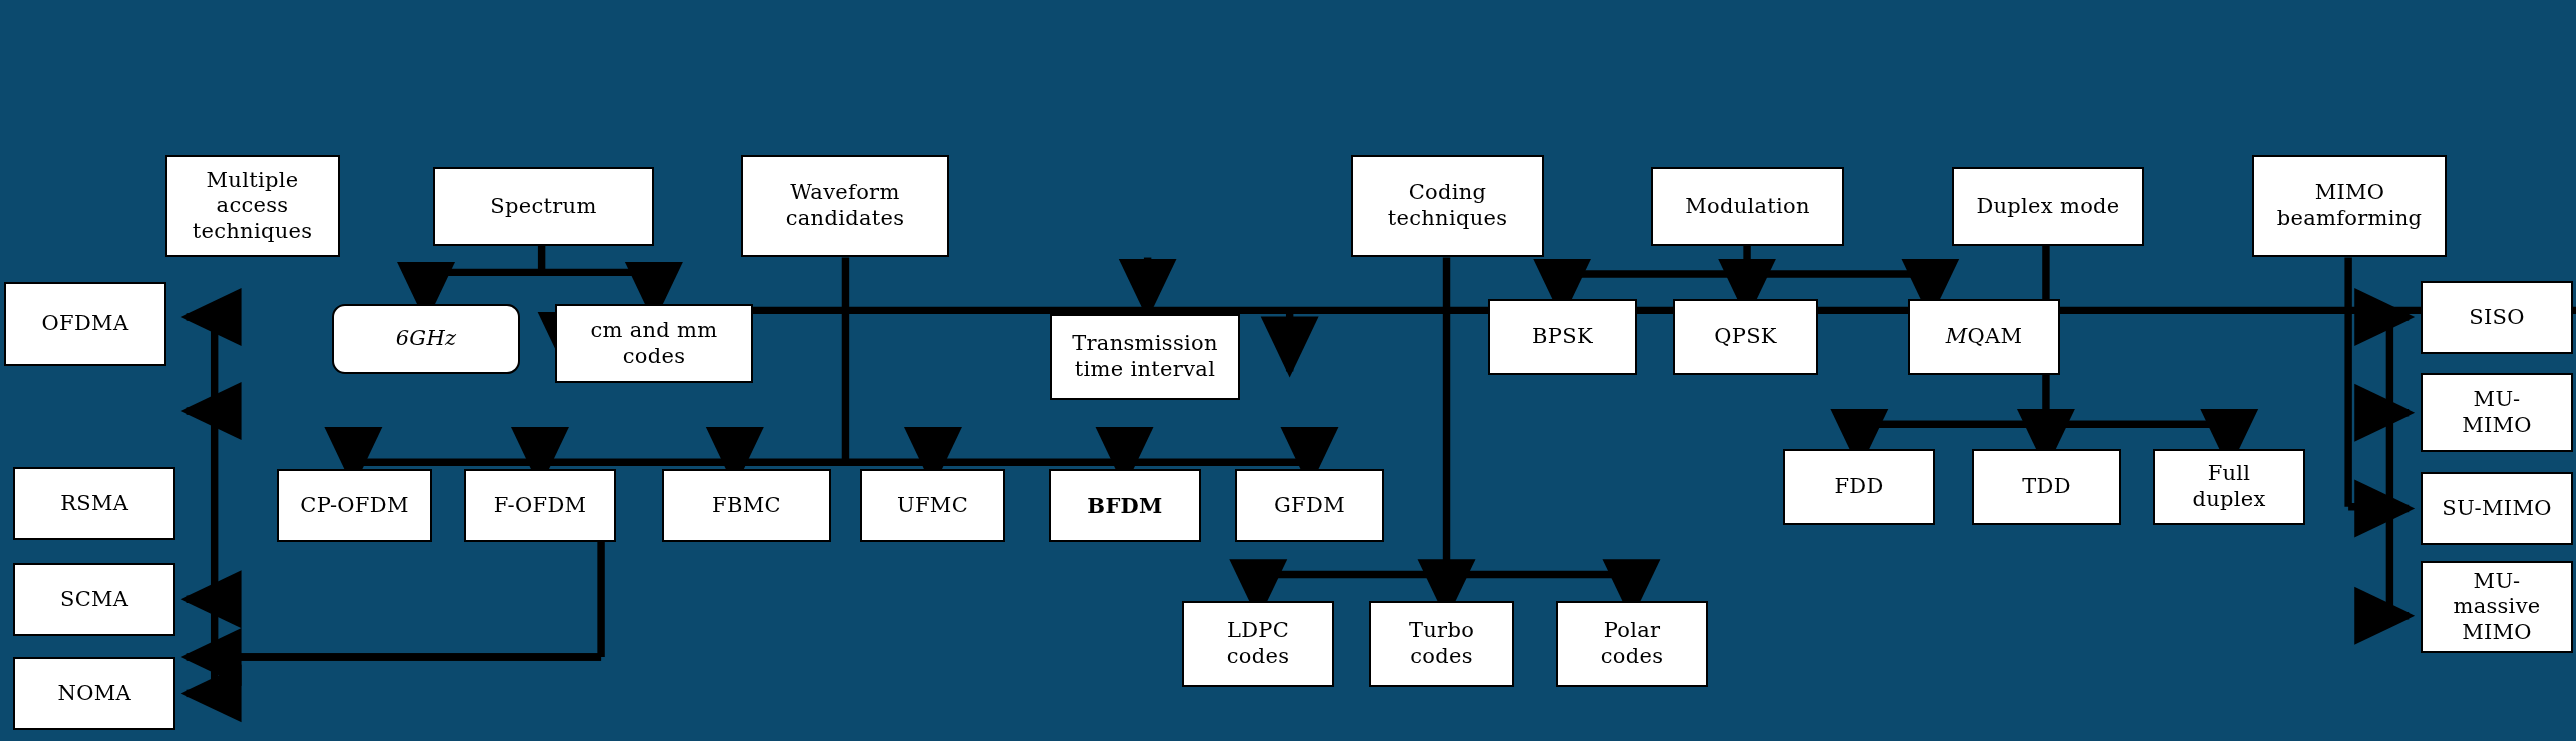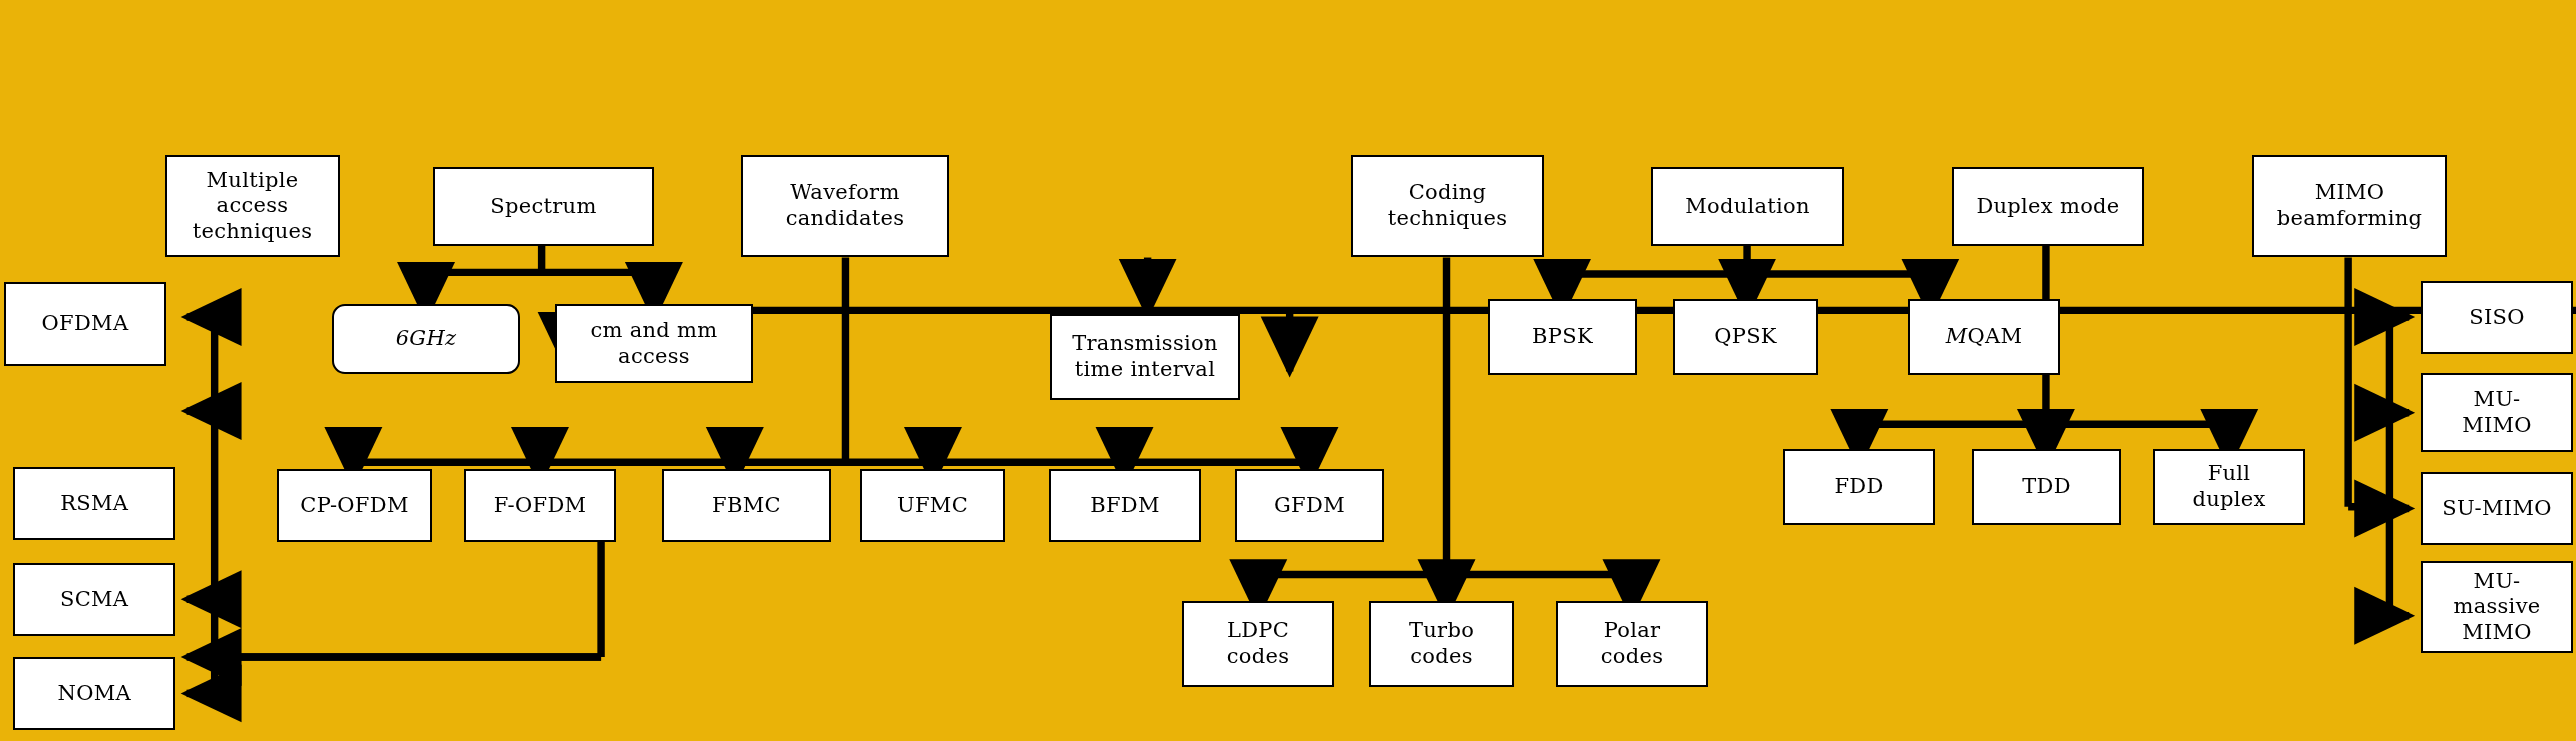--- a/index.html
+++ b/index.html
@@ -1,19 +1,19 @@
 <!DOCTYPE html>
 <html style="font-size:11px"><head>
 <meta charset="utf-8">
 <style>
   html,body{margin:0;padding:0;background:#ffffff;}
   #stage{
     position:relative;
     width:2576px;height:741px;
-    background:#eab308;
+    background:#0c4a6e;
     overflow:hidden;
     font-family:"DejaVu Serif","Liberation Serif",serif;
   }
   #wires{position:absolute;left:0;top:0;width:2576px;height:741px;}
   .node{
     position:absolute;
     box-sizing:border-box;
     border:2.1px solid #000000;
     background:#ffffff;
     display:flex;
@@ -123,27 +123,27 @@
   <div class="node" style="left: 2252px; top: 155px; width: 195px; height: 102px;">MIMO
 beamforming</div>
 
   <div class="node" style="left: 4px; top: 282px; width: 162px; height: 84px;">OFDMA</div>
   <div class="node" style="left: 13.2px; top: 467px; width: 162px; height: 73px;">RSMA</div>
   <div class="node" style="left: 13.2px; top: 563px; width: 162px; height: 73px;">SCMA</div>
   <div class="node" style="left: 13.2px; top: 657px; width: 162px; height: 73px;">NOMA</div>
 
   <div class="node math" style="left: 332px; top: 304px; width: 188px; height: 70px; border-radius: 13px;">6GHz</div>
   <div class="node" style="left: 555px; top: 304px; width: 198px; height: 79px;">cm and mm
-access</div>
+codes</div>
 
   <div class="node" style="left: 277px; top: 469px; width: 155px; height: 73px;">CP-OFDM</div>
   <div class="node" style="left: 464px; top: 469px; width: 152px; height: 73px;">F-OFDM</div>
   <div class="node" style="left: 662px; top: 469px; width: 169px; height: 73px;">FBMC</div>
   <div class="node" style="left: 860px; top: 469px; width: 145px; height: 73px;">UFMC</div>
-  <div class="node" style="left: 1049px; top: 469px; width: 152px; height: 73px;">BFDM</div>
+  <div class="node" style="left: 1049px; top: 469px; width: 152px; height: 73px; font-weight: bold;">BFDM</div>
   <div class="node" style="left: 1235px; top: 469px; width: 149px; height: 73px;">GFDM</div>
 
   <div class="node" style="left: 1050px; top: 314px; width: 190px; height: 86px;">Transmission
 time interval</div>
 
   <div class="node" style="left: 1182px; top: 601px; width: 152px; height: 86px;">LDPC
 codes</div>
   <div class="node" style="left: 1369px; top: 601px; width: 145px; height: 86px;">Turbo
 codes</div>
   <div class="node" style="left: 1556px; top: 601px; width: 152px; height: 86px;">Polar

